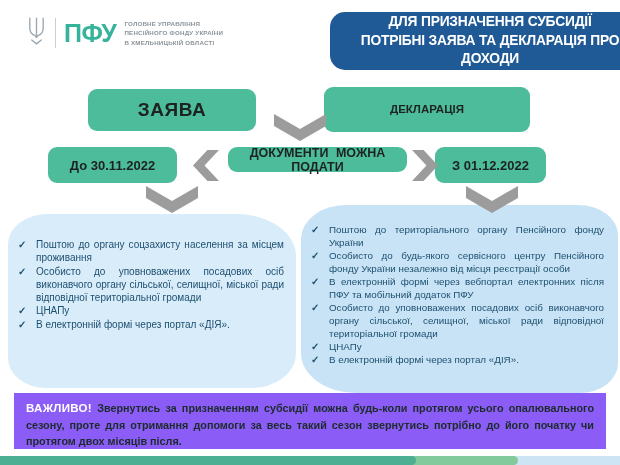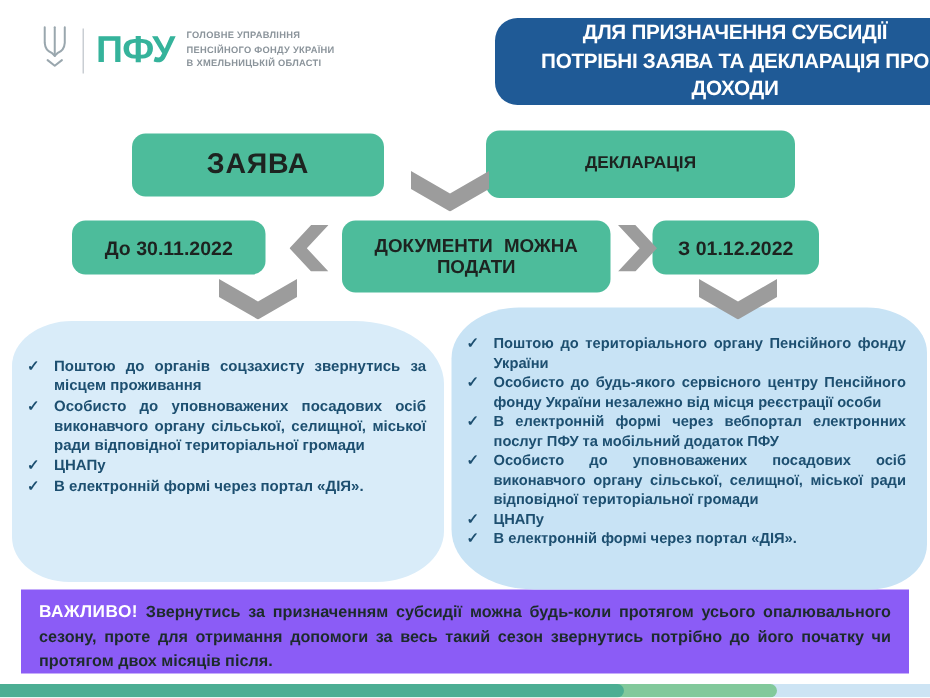--- a/index.html
+++ b/index.html
@@ -22,21 +22,21 @@
   }
   
   .gbox {
     position:absolute; background:#4dbc9b; color:#1d2320;
     display:flex; align-items:center; justify-content:center; text-align:center;
     font-weight:bold; border-radius:9px;
   }
   .box-zayava   { left:88px;  top:89px;  width:168px; height:42px; font-size:19px; letter-spacing:0.5px; }
   .box-declar   { left:324px; top:87px;  width:206px; height:45px; font-size:11.5px; line-height:1.4; flex-direction:row; }
   .box-date-l   { left:48px;  top:147px; width:129px; height:36px; font-size:13px; font-weight:600; }
-  .box-center   { left:228px; top:147px; width:179px; height:48px; font-size:12.5px; word-spacing:4px; }
+  .box-center   { left:228px; top:147px; width:179px; height:25px; font-size:12.5px; word-spacing:4px; }
   .box-date-r   { left:435px; top:147px; width:111px; height:36px; font-size:13px; font-weight:600; }
   
   .chev { position:absolute; z-index:3; }
   .chev svg { display:block; }
   
   .panel {
     position:absolute; color:#1d4f70; z-index:1;
   }
   .panel-left {
     left:8px; top:214px; width:288px; height:174px; background:#d9ecf9;
@@ -44,21 +44,21 @@
     padding:24px 12px 10px 10px; font-size:10px;
   }
   .panel-right {
     left:301px; top:205px; width:317px; height:188px; background:#c8e3f5;
     border-radius:45px 40px 38px 55px / 34px 30px 30px 40px;
     padding:18px 14px 8px 10px; font-size:9.8px;
   }
   .check-list { list-style:none; }
   .check-list li { display:flex; gap:7px; line-height:1.33; text-align:justify; }
   .check-ic { flex:0 0 11px; font-weight:bold; font-size:10px; }
-  .check-list .txt { flex:1;font-weight:bold; }
+  .check-list .txt { flex:1; }
   
   .important {
     position:absolute; left:14px; top:393px; width:592px; height:56px;
     background:#8b5cf6; color:#1c2b2b; padding:7px 12px 6px 12px;
     font-size:10.8px; line-height:1.5; text-align:justify; font-weight:600;
   }
   .important .lbl { color:#ffffff; font-weight:bold; font-size:11.5px; letter-spacing:0.3px; }
   
   .stripe { position:absolute; height:9px; top:456px; }
   .stripe-blue  { left:460px; width:160px; background:#cde4f4; }
@@ -123,21 +123,21 @@
   <span class="chev" style="left:466px; top:186px;">
     <svg width="52" height="27" viewBox="0 0 52 27">
         <polygon points="0,0 26,15 52,0 52,12 26,27 0,12" fill="#9c9c9c"></polygon>
       </svg>
   </span>
 
   <div class="panel panel-left">
     <ul class="check-list">
       <li>
         <span class="check-ic">✓</span>
-        <span class="txt">Поштою до органів соцзахисту звернутись за місцем проживання</span>
+        <span class="txt">Поштою до органу соцзахисту населення за місцем проживання</span>
       </li>
       <li>
         <span class="check-ic">✓</span>
         <span class="txt">Особисто до уповноважених посадових осіб виконавчого органу сільської, селищної, міської ради відповідної територіальної громади</span>
       </li>
       <li>
         <span class="check-ic">✓</span>
         <span class="txt">ЦНАПу</span>
       </li>
       <li>
@@ -152,21 +152,21 @@
       <li>
         <span class="check-ic">✓</span>
         <span class="txt">Поштою до територіального органу Пенсійного фонду України</span>
       </li>
       <li>
         <span class="check-ic">✓</span>
         <span class="txt">Особисто до  будь-якого сервісного центру  Пенсійного фонду України незалежно від місця реєстрації особи</span>
       </li>
       <li>
         <span class="check-ic">✓</span>
-        <span class="txt">В електронній формі через вебпортал електронних послуг ПФУ та мобільний додаток ПФУ</span>
+        <span class="txt">В електронній формі через вебпортал електронних після ПФУ та мобільний додаток ПФУ</span>
       </li>
       <li>
         <span class="check-ic">✓</span>
         <span class="txt">Особисто до уповноважених посадових осіб виконавчого органу сільської, селищної, міської ради відповідної територіальної громади</span>
       </li>
       <li>
         <span class="check-ic">✓</span>
         <span class="txt">ЦНАПу</span>
       </li>
       <li>

